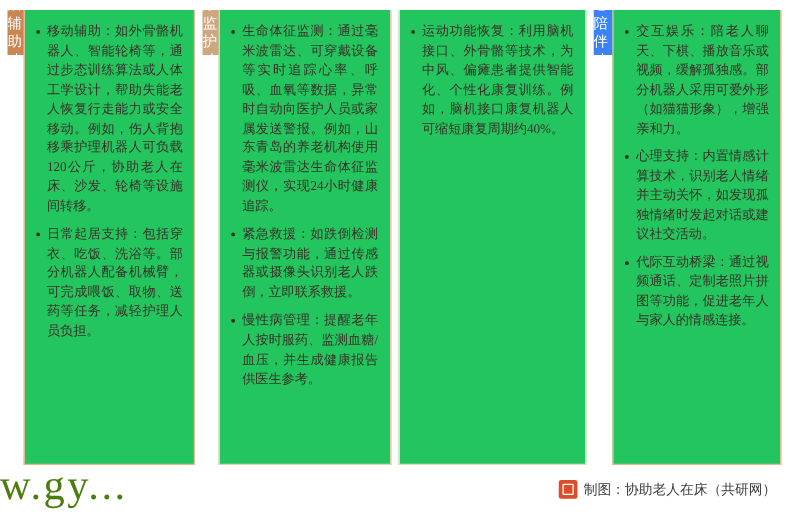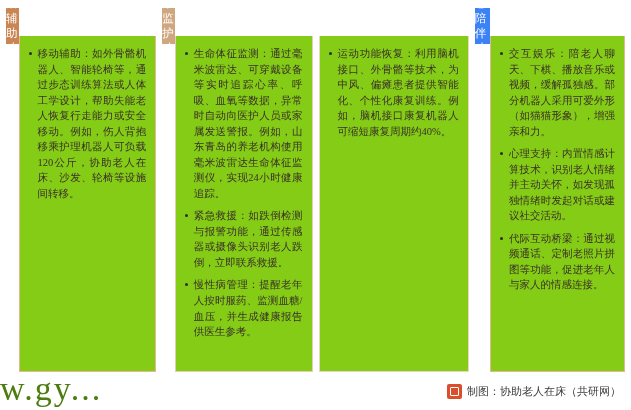--- a/index.html
+++ b/index.html
@@ -59,22 +59,21 @@
     box-sizing: border-box;
   }
 
   .col-body {
     flex: 1 1 auto;
     border-style: solid;
     border-width: 1px;
     border-top: none;
     box-sizing: border-box;
     padding: 10px 9px 6px 9px;
-    background: #84cc16;
-    margin-top: 28px;
+    background: #22c55e;
   }
 
   .item {
     font-size: 10.5px;
     line-height: 1.48;
     color: #3a2f28;
     margin-bottom: 7px;
     text-align: justify;
     position: relative;
     padding-left: 9px;
@@ -137,20 +136,21 @@
 <body>
 
 <div class="watermark">w.gy...</div>
 
 <div class="board">
 
   <div class="col c0">
     <div class="col-head">生活辅助功能</div>
     <div class="col-body">
       <div class="item">移动辅助：如外骨骼机器人、智能轮椅等，通过步态训练算法或人体工学设计，帮助失能老人恢复行走能力或安全移动。例如，伤人背抱移乘护理机器人可负载120公斤，协助老人在床、沙发、轮椅等设施间转移。</div>
+      <div class="item">日常起居支持：包括穿衣、吃饭、洗浴等。部分机器人配备机械臂，可完成喂饭、取物、送药等任务，减轻护理人员负担。</div>
     </div>
   </div>
 
   <div class="col c1">
     <div class="col-head">健康监护功能</div>
     <div class="col-body">
       <div class="item">生命体征监测：通过毫米波雷达、可穿戴设备等实时追踪心率、呼吸、血氧等数据，异常时自动向医护人员或家属发送警报。例如，山东青岛的养老机构使用毫米波雷达生命体征监测仪，实现24小时健康追踪。</div>
       <div class="item">紧急救援：如跌倒检测与报警功能，通过传感器或摄像头识别老人跌倒，立即联系救援。</div>
       <div class="item">慢性病管理：提醒老年人按时服药、监测血糖/血压，并生成健康报告供医生参考。</div>
     </div>

